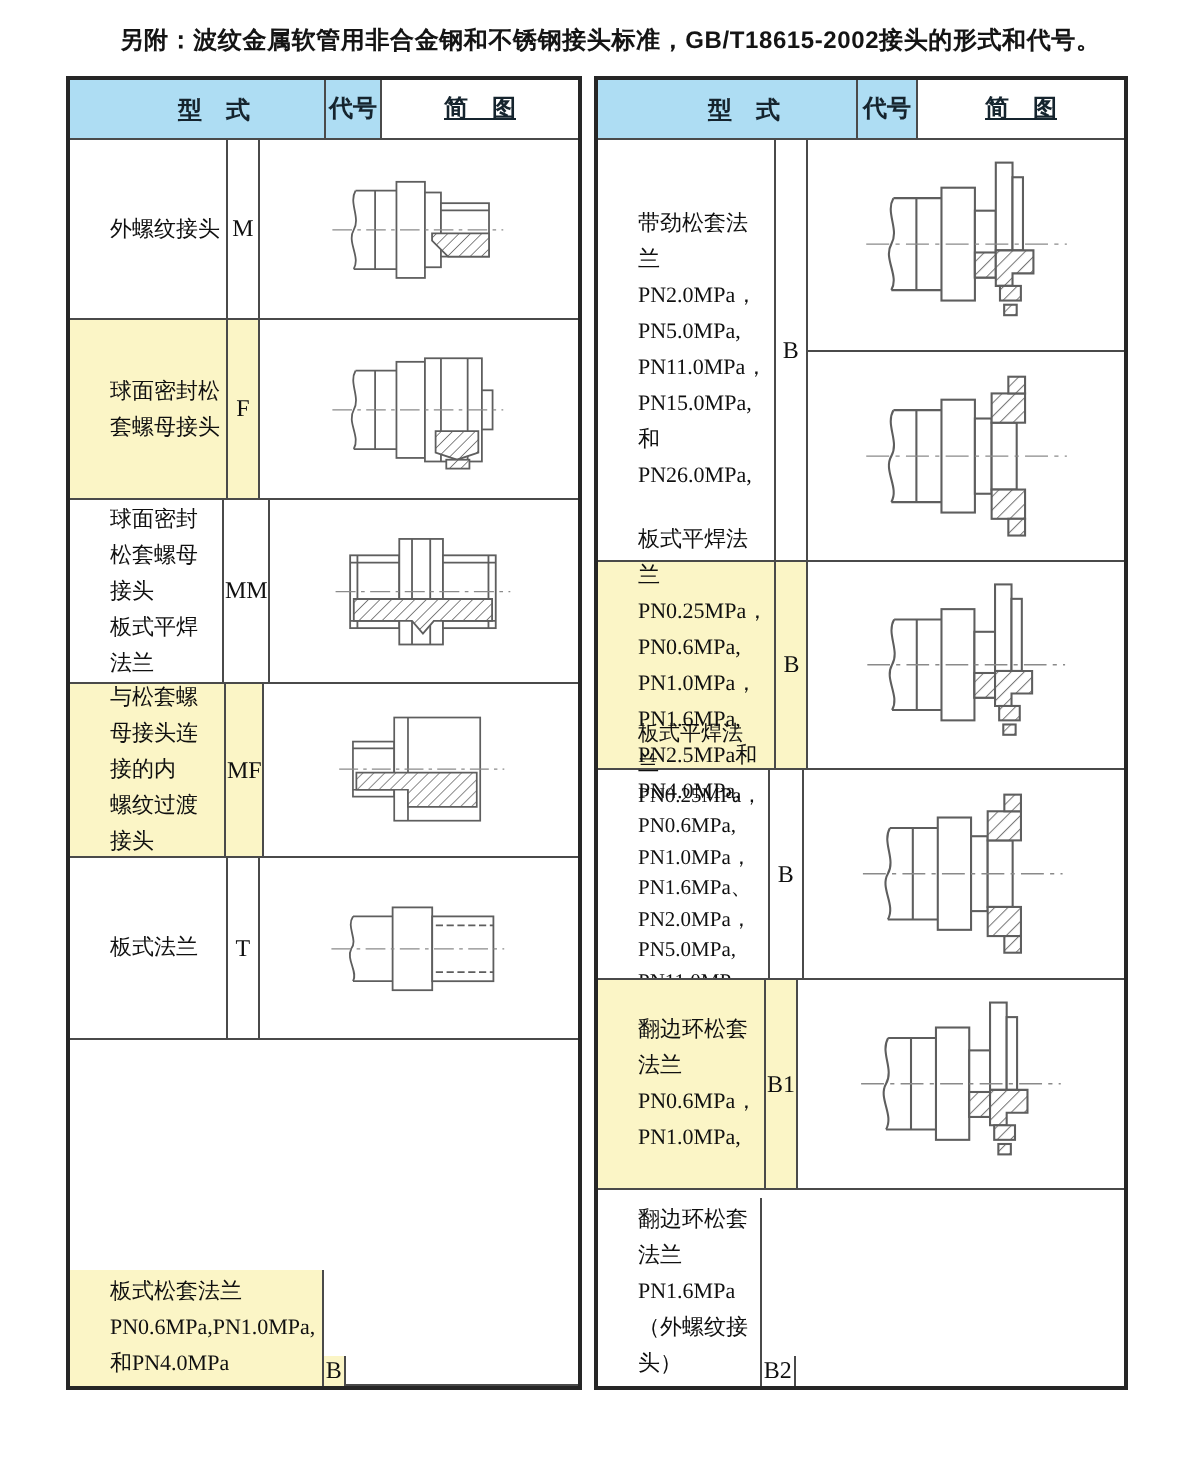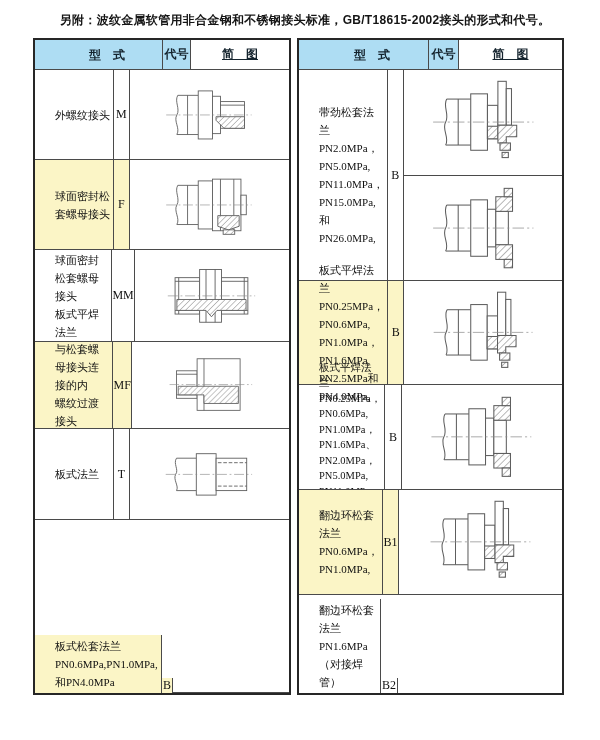--- a/index.html
+++ b/index.html
@@ -451,21 +451,21 @@
             </g>
             <line x1="2" y1="46" x2="98" y2="46" stroke="#8a8a8a" stroke-width="0.7" stroke-dasharray="11,3,2,3"></line>
           </svg>
         </div>
     </div>
   </div>
 
   <div class="row grow" data-highlight="false">
     <div class="c c-type">
         <div>翻边环松套法兰</div>
-        <div>PN1.6MPa（对接焊管）</div>
+        <div>PN1.6MPa（外螺纹接头）</div>
       </div>
     <div class="c c-code">B2</div>
     <div class="c c-diag">
       <div class="sub">
           <svg viewBox="0 0 100 92" preserveAspectRatio="xMidYMid meet">
             <defs>
               <pattern id="hp12" patternUnits="userSpaceOnUse" width="4.5" height="4.5" patternTransform="rotate(45)">
                 <rect width="4.5" height="4.5" fill="#fff"></rect>
                 <line x1="0" y1="0" x2="0" y2="4.5" stroke="#777" stroke-width="1"></line>
               </pattern>

